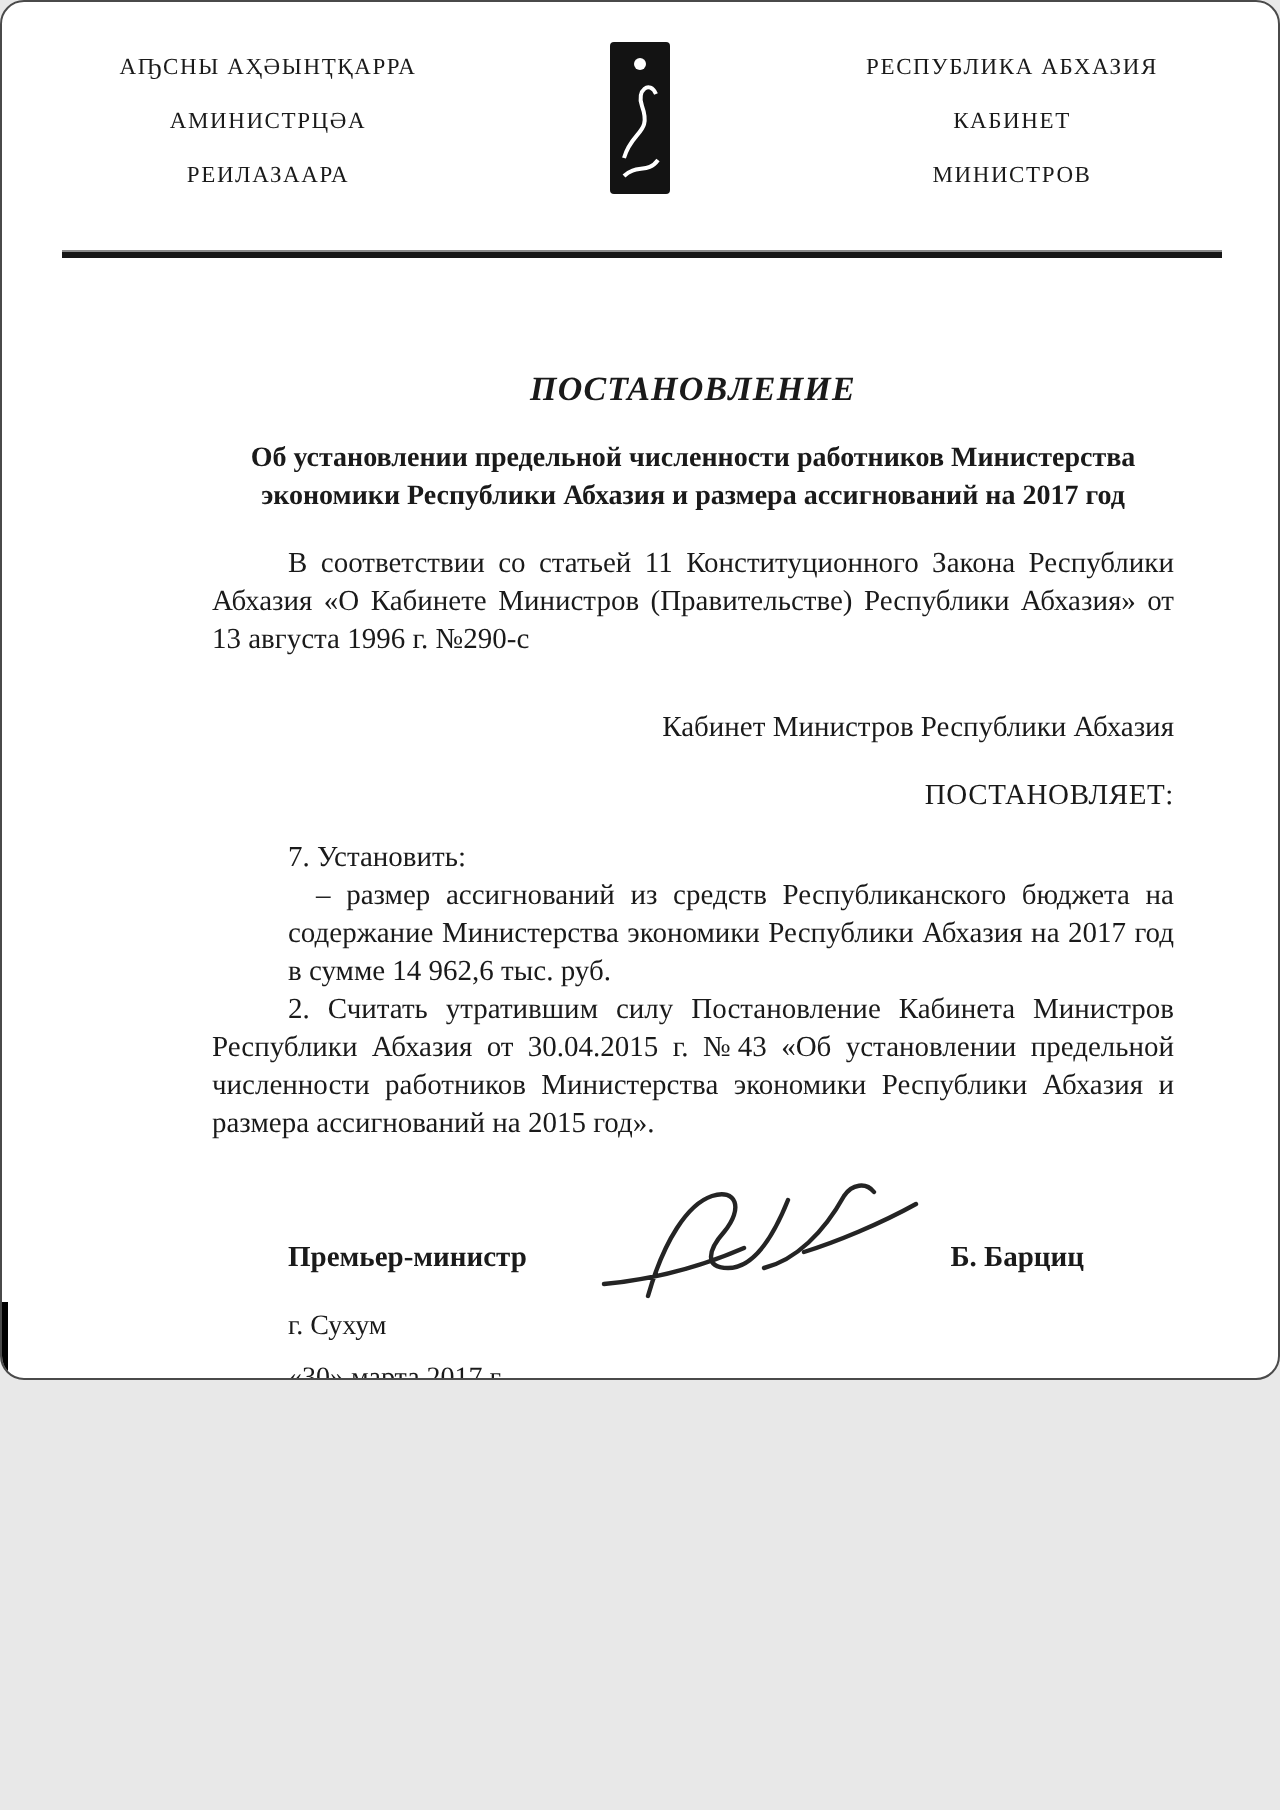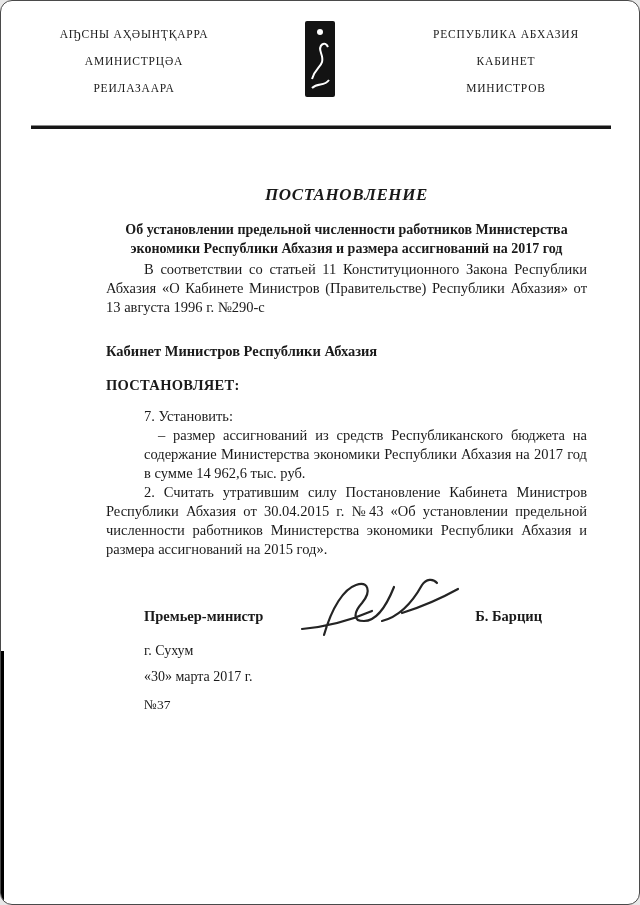--- a/index.html
+++ b/index.html
@@ -1,19 +1,19 @@
 <!DOCTYPE html>
 <html><head>
 <meta charset="utf-8">
 <style>
   html, body { margin: 0; padding: 0; background: #e8e8e8; }
   .page {
     position: relative;
     width: 640px;
-    height: 905px;
+    height: 690px;
     margin: 0 auto;
     background: #ffffff;
     color: #1a1a1a;
     font-family: "Liberation Serif", "DejaVu Serif", serif;
     border: 1px solid #4a4a4a;
     border-radius: 12px;
     box-sizing: border-box;
     overflow: hidden;
   }
 
@@ -61,28 +61,28 @@
   }
   .doc-subject {
     margin: 16px 0 0 0;
     font-size: 14px;
     font-weight: bold;
     text-align: center;
     line-height: 19px;
   }
   p { margin: 0; }
   .preamble {
-    margin-top: 2px;
+    margin-top: 15px;
     text-align: justify;
     text-indent: 38px;
   }
   .center-bold {
     margin-top: 25px;
-    text-align: left;
-    font-weight: bold;
+    text-align: right;
+    font-weight: normal;
   }
   .center-bold.tight { margin-top: 15px; letter-spacing: 0.3px; }
   .items {
     margin: 12px 0 0 38px;
     text-align: justify;
   }
   .items .sub { text-indent: 14px; }
   .item-two {
     margin-top: 0;
     text-align: justify;

